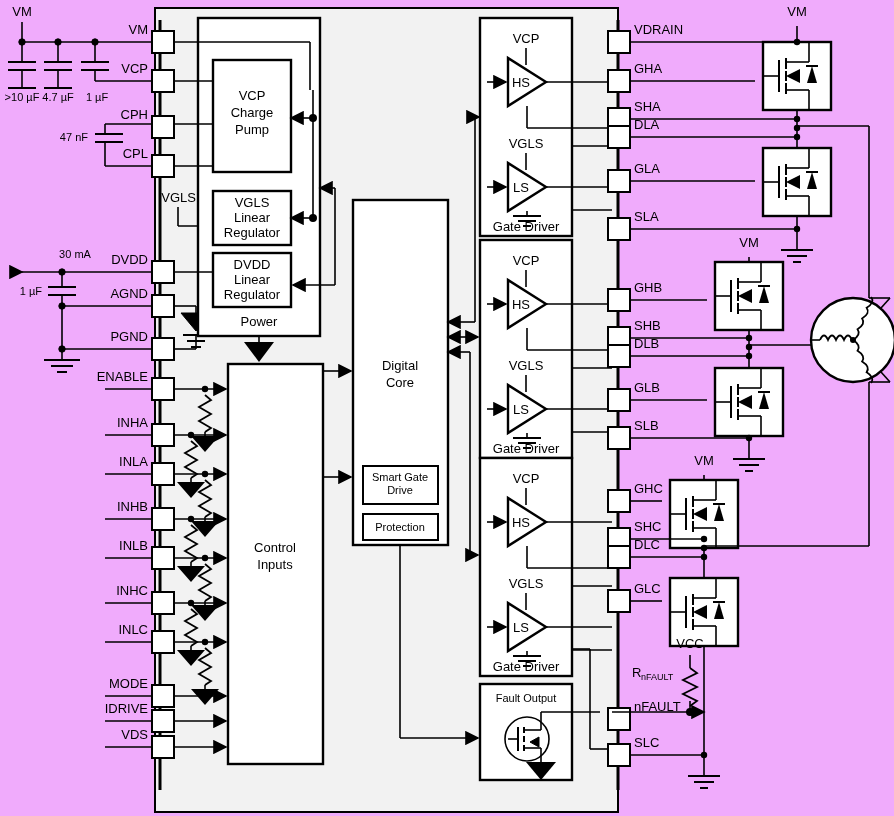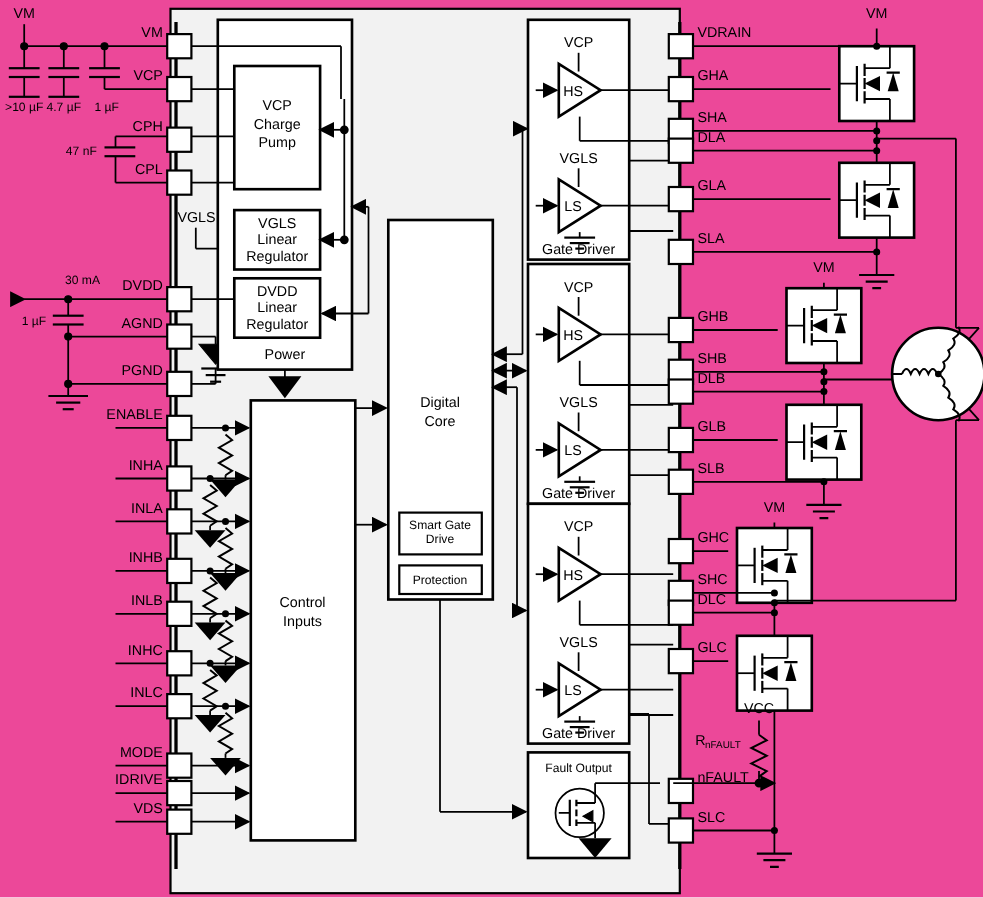--- a/index.html
+++ b/index.html
@@ -1,18 +1,18 @@
 <!DOCTYPE html>
 <html><head>
 <meta charset="utf-8">
 <title>Motor Driver Block Diagram</title>
 <style>
   html,body{margin:0;padding:0;background:#ffffff;}
   body{font-family:"Liberation Sans","DejaVu Sans",sans-serif;}
-  #root{position:relative;width:894px;height:816px;overflow:hidden;background:#ec4899;}
+  #root{position:relative;width:894px;height:816px;overflow:hidden;background:#f0abfc;}
   svg{display:block;}
   .lbl{font-family:"Liberation Sans","DejaVu Sans",sans-serif;font-size:13px;fill:#000;}
   .lbl-sm{font-family:"Liberation Sans","DejaVu Sans",sans-serif;font-size:11px;fill:#000;}
   .lbl-sub{font-family:"Liberation Sans","DejaVu Sans",sans-serif;font-size:9px;fill:#000;}
 </style>
 </head>
 <body>
 
 <div id="root">
 <svg width="894" height="816" viewBox="0 0 894 816" xmlns="http://www.w3.org/2000/svg">

